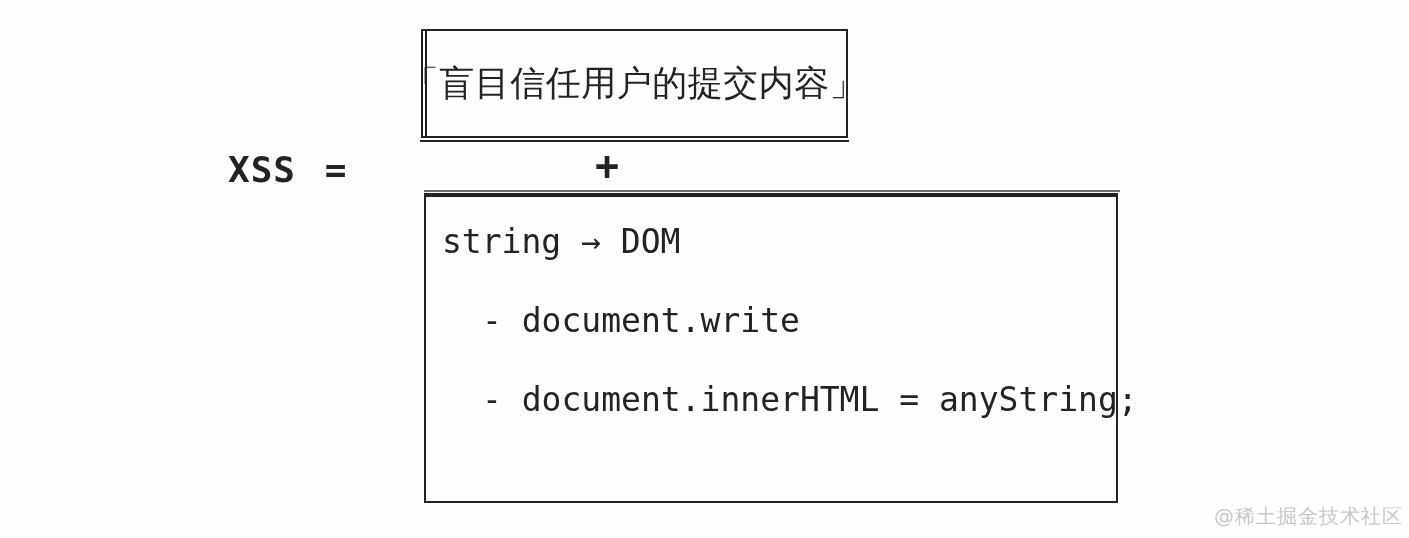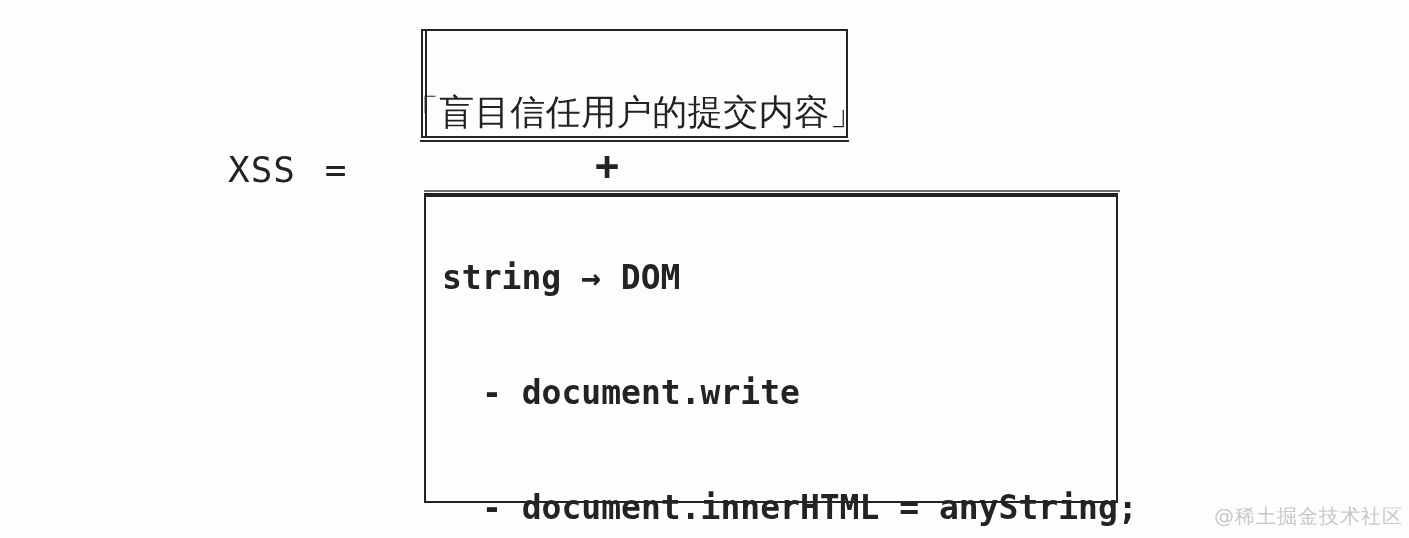--- a/index.html
+++ b/index.html
@@ -18,21 +18,21 @@
     font-family: "DejaVu Sans", sans-serif;
     color: var(--ink);
   }
   
   .lhs {
     position: absolute;
     left: 228px;
     top: 149px;
     font-family: "DejaVu Sans Mono", monospace;
     font-size: 36px;
-    font-weight: 400;
+    font-weight: 700;
     letter-spacing: 1px;
     word-spacing: 6px;
     color: var(--ink);
     white-space: pre;
   }
   
   .plus {
     position: absolute;
     left: 585px;
     top: 143px;
@@ -46,21 +46,21 @@
   
   .cause-box {
     position: absolute;
     left: 421px;
     top: 29px;
     width: 427px;
     height: 109px;
     border: 2.5px solid var(--ink);
     background: transparent;
     display: flex;
-    align-items: flex-end;
+    align-items: center;
     justify-content: center;
   }
   
   .cause-box::after {
     content: "";
     position: absolute;
     left: -3px;
     right: -3px;
     bottom: -6px;
     height: 2.5px;
@@ -102,25 +102,24 @@
     position: absolute;
     left: -2px;
     right: -4px;
     top: -7px;
     height: 2px;
     background: #6f6f6f;
   }
   .code-line {
     font-family: "DejaVu Sans Mono", monospace;
     font-size: 33px;
-    font-weight: 700;
+    font-weight: 400;
     line-height: 34px;
     white-space: pre;
     color: var(--ink);
-    margin-top: 36px;
   }
   .code-line.indented { padding-left: 40px; }
   
   .watermark {
     position: absolute;
     right: 6px;
     bottom: 8px;
     font-size: 20px;
     letter-spacing: 1px;
     color: var(--watermark);

